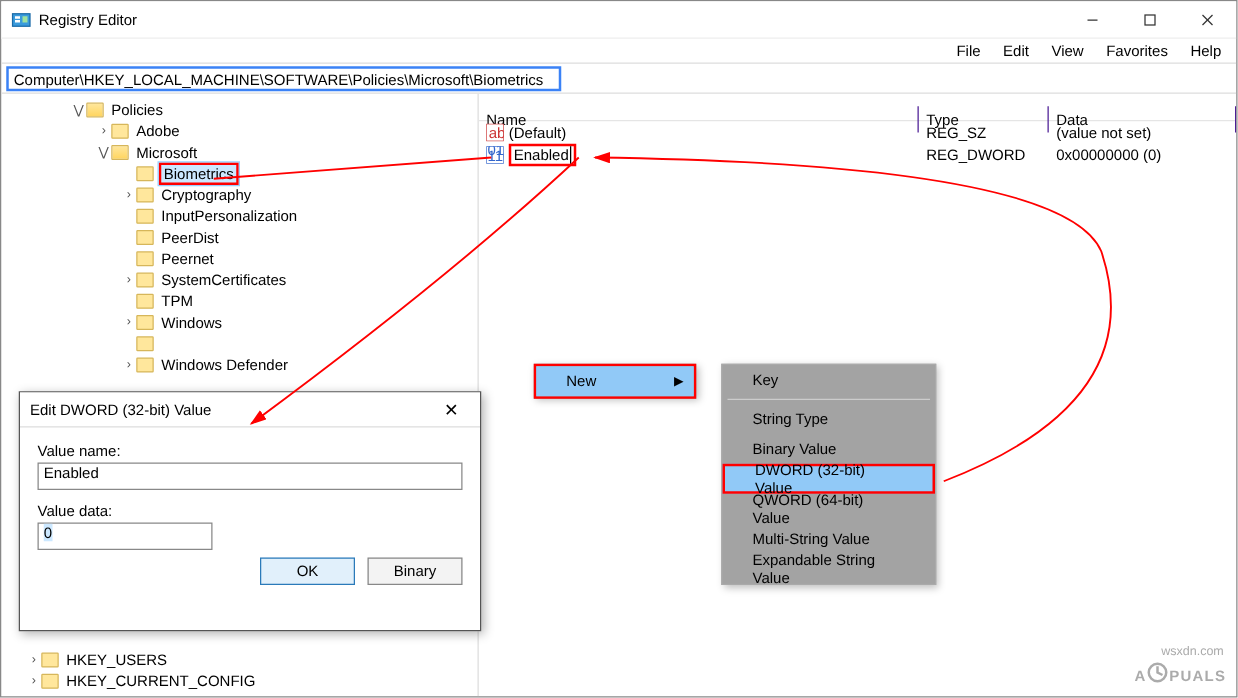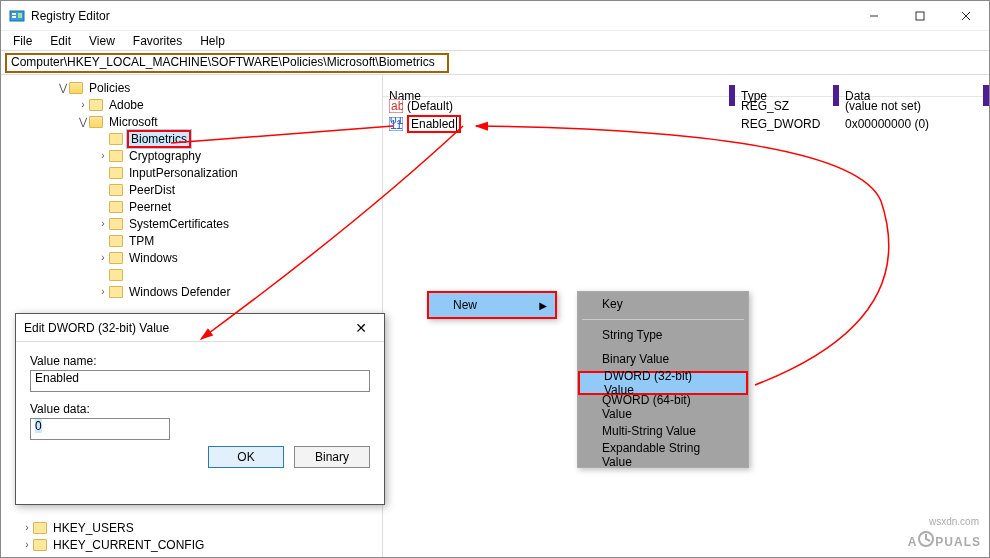--- a/index.html
+++ b/index.html
@@ -3,29 +3,29 @@
 <meta charset="utf-8">
 <style>
 * { box-sizing: border-box; font-family: "Segoe UI", Tahoma, sans-serif; font-size: 12px; }
 body { margin: 0; width: 990px; height: 558px; background: #fff; position: relative; overflow: hidden; border: 1px solid #888; }
 .titlebar { height: 30px; display: flex; align-items: center; padding: 0 0 0 8px; background: #fff; border-bottom: 1px solid #eee; }
 .titlebar .appicon { width: 16px; height: 16px; margin-right: 6px; }
 .titlebar .title { flex: 1; }
 .winbtns { display: flex; height: 100%; }
 .winbtn { width: 46px; display: flex; align-items: center; justify-content: center; }
 .winbtn svg { width: 10px; height: 10px; }
-.menubar { height: 20px; display: flex; align-items: center; padding: 0 4px; gap: 2px; border-bottom: 1px solid #ddd; }
+.menubar { height: 20px; display: flex; align-items: center; padding: 0 4px; gap: 2px; border-bottom: 1px solid #ddd; justify-content: flex-end; }
 .menubar span { padding: 2px 8px; }
 .addrbar { height: 24px; padding: 2px 4px; border-bottom: 1px solid #ddd; }
-.addrbar .addrbox { width: 444px; height: 20px; border: 2px solid #a16207; padding: 0 4px; display: flex; align-items: flex-start; background: #fff; }
+.addrbar .addrbox { width: 444px; height: 20px; border: 2px solid #3b82f6; padding: 0 4px; display: flex; align-items: flex-end; background: #fff; }
 .content { display: flex; height: calc(100% - 74px); }
 .treepane { width: 382px; border-right: 1px solid #ddd; padding-top: 4px; overflow: hidden; position: relative; }
 .listpane { flex: 1; position: relative; }
 .listhdr { display: flex; height: 22px; border-bottom: 1px solid #e5e5e5; align-items: center; }
-.listhdr div { padding: 0 6px; border-right: 6px solid #4c1d95; height: 100%; display: flex; align-items: center; margin-top: 20px; }
+.listhdr div { padding: 0 6px; border-right: 1px solid #4c1d95; height: 100%; display: flex; align-items: center; margin-top: 20px; }
 .col-name { width: 352px; }
 .col-type { width: 104px; }
 .col-data { flex: 1; }
 .listrow { display: flex; height: 18px; align-items: center; }
 .listrow .c-name { width: 352px; padding-left: 6px; display: flex; align-items: center; gap: 4px; }
 .listrow .c-type { width: 104px; padding-left: 6px; }
 .listrow .c-data { flex: 1; padding-left: 6px; }
 .valicon-ab { width: 14px; height: 14px; }
 .valicon-bin { width: 14px; height: 14px; }
 .editbox { border: 1px solid #444; padding: 0 2px; background: #fff; }

